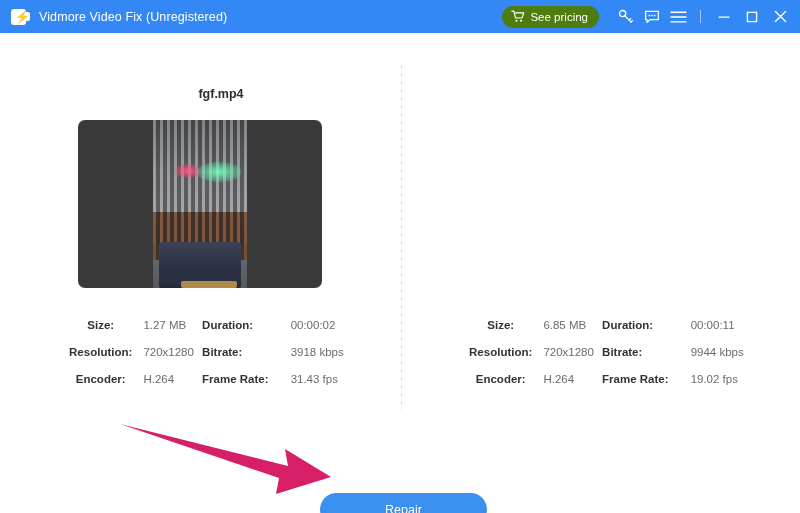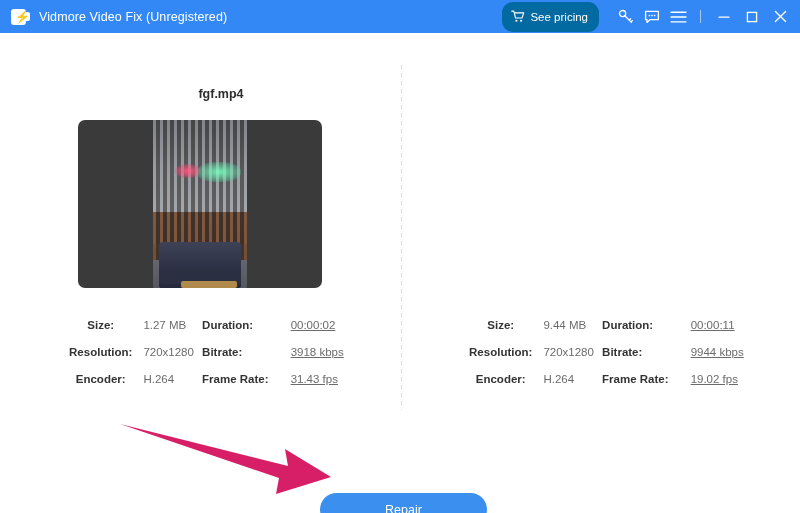--- a/index.html
+++ b/index.html
@@ -73,22 +73,22 @@
 
   .titlebar-right {
     position: absolute;
     right: 0;
     top: 0;
     height: 33px;
     display: flex;
     align-items: center;
   }
   .pricing-btn {
-    height: 30px;
-    background: #0369a1;
+    height: 22px;
+    background: #4d7c0f;
     border-radius: 11px;
     display: flex;
     align-items: center;
     padding: 0 11px 0 9px;
     cursor: pointer;
     margin-right: 14px;
   }
   .pricing-btn .cart-icon {
     width: 14px;
     height: 13px;
@@ -356,21 +356,21 @@
   }
   .m-value {
     font-size: 11.5px;
     color: #6b6b6b;
     white-space: nowrap;
     margin-left: 6px;
   }
   .c1 { width: 80px; text-align: center; }
   .c2 { width: 64px; }
   .c3 { width: 90px; }
-  .c4 { width: 80px; text-decoration: underline; }
+  .c4 { width: 80px; }
 
   
   .repair-btn {
     position: absolute;
     left: 320px;
     top: 460px;
     width: 167px;
     height: 33px;
     background: #3b8fee;
     border-radius: 17px;
@@ -505,21 +505,21 @@
       <span class="m-value c2">H.264</span>
       <span class="m-label c3">Frame Rate:</span>
       <span class="m-value c4">31.43 fps</span>
     </div>
   </div>
 
 
   <div class="meta meta-right">
     <div class="meta-row">
       <span class="m-label c1">Size:</span>
-      <span class="m-value c2">9.44 MB</span>
+      <span class="m-value c2">6.85 MB</span>
       <span class="m-label c3">Duration:</span>
       <span class="m-value c4">00:00:11</span>
     </div>
     <div class="meta-row">
       <span class="m-label c1">Resolution:</span>
       <span class="m-value c2">720x1280</span>
       <span class="m-label c3">Bitrate:</span>
       <span class="m-value c4">9944 kbps</span>
     </div>
     <div class="meta-row">

